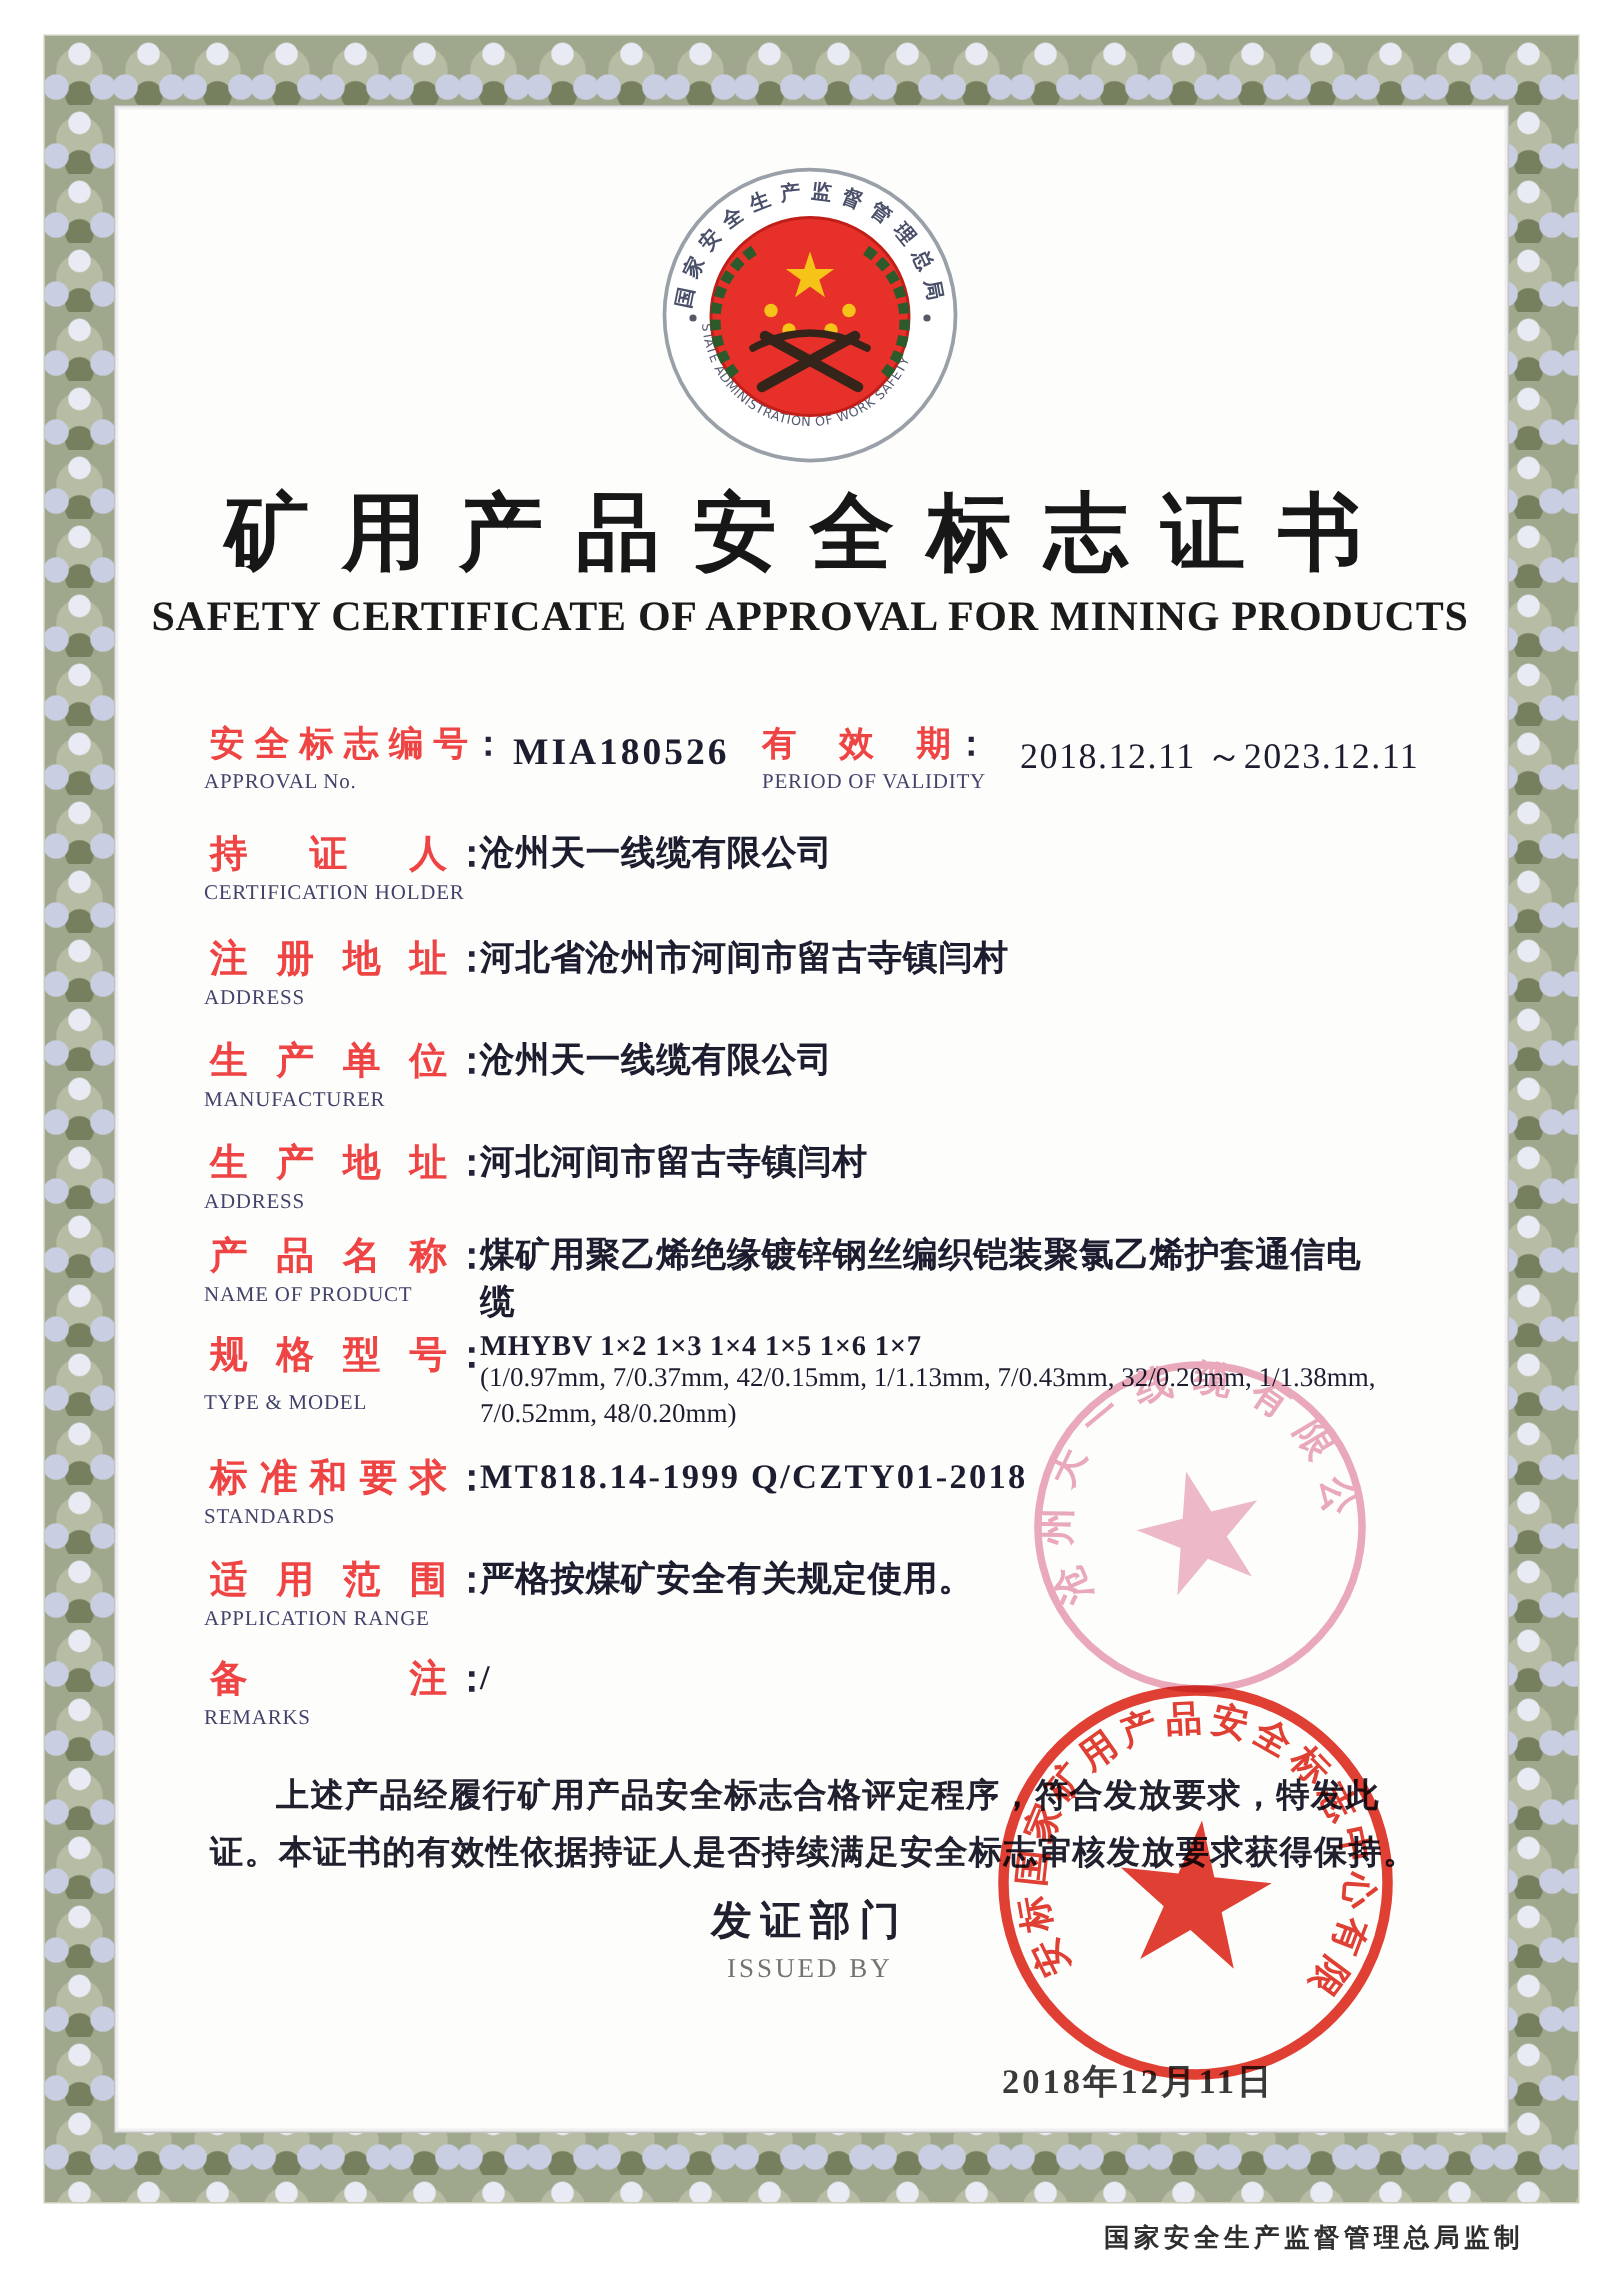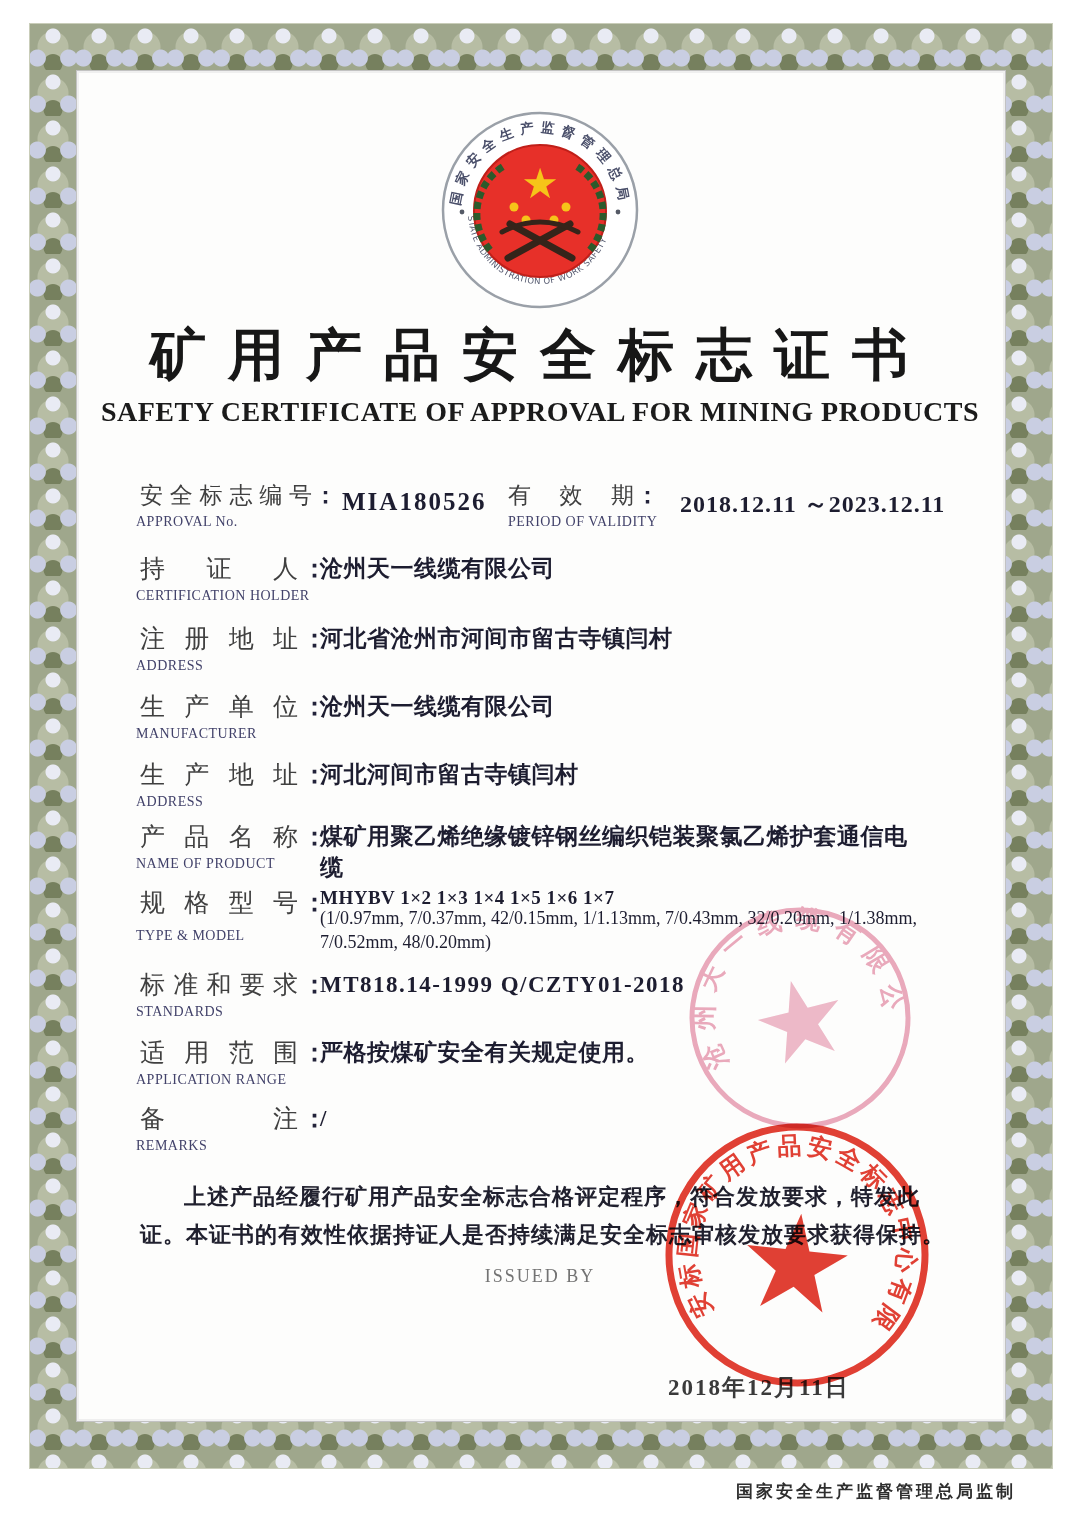--- a/index.html
+++ b/index.html
@@ -18,21 +18,21 @@
     box-shadow:0 0 0 1px #c9cdb9;}
   .page{position:absolute;left:46px;top:46px;right:46px;bottom:46px;background:#fdfdfc;
     border:1px solid #c2c2c2;box-shadow:inset 0 0 0 2px #efefef;}
   
   .abs{position:absolute;}
   .title{left:0;right:0;top:318px;text-align:center;font-size:56px;font-weight:700;
     letter-spacing:22px;color:#171717;}
   .subtitle{left:0;right:0;top:396px;text-align:center;font-size:28px;font-weight:700;
     color:#1b1b1b;letter-spacing:0.5px;}
   .cjk-label{display:inline-block;text-align:justify;text-align-last:justify;
-    font-weight:400;color:#404040;}
+    font-weight:700;color:#ef4444;}
   .flabel{position:absolute;left:140px;top:0;width:158px;font-size:25px;}
   .fcolon{position:absolute;left:302px;top:0;font-size:25px;font-weight:700;color:#23233a;}
   .fsub{position:absolute;left:136px;top:36px;font-size:14px;color:#42426a;letter-spacing:0.5px;}
   .fval{position:absolute;left:320px;top:1px;font-size:23px;font-weight:700;color:#1d1d30;
     letter-spacing:0.5px;line-height:31px;}
   .row{position:absolute;left:0;top:0;width:100%;height:70px;}
   .model-line{font-size:19px;font-weight:700;letter-spacing:0.5px;color:#1d1d30;}
   .spec-line{font-size:18px;font-weight:400;letter-spacing:0;color:#1d1d30;line-height:24px;
     width:648px;}
   .declaration{position:absolute;left:140px;top:1178px;width:812px;font-size:22px;
@@ -89,21 +89,21 @@
   <div class="abs title">矿用产品安全标志证书</div>
 
   <div class="row" style="top:480px">
     <span class="cjk-label" style="position:absolute;left:140px;width:172px;font-size:23px">安全标志编号</span>
     <span style="position:absolute;left:314px;font-size:23px;font-weight:700;color:#23233a">：</span>
     <span class="fsub" style="top:34px">APPROVAL No.</span>
     <span style="position:absolute;left:342px;top:8px;font-size:25px;font-weight:700;color:#1d1d30;letter-spacing:2px">MIA180526</span>
     <span class="cjk-label" style="position:absolute;left:508px;width:126px;font-size:23px">有效期</span>
     <span style="position:absolute;left:636px;font-size:23px;font-weight:700;color:#23233a">：</span>
     <span class="fsub" style="left:508px;top:34px">PERIOD OF VALIDITY</span>
-    <span style="position:absolute;left:680px;top:8px;font-size:24px;font-weight:700;color:#1d1d30;letter-spacing:1px">2018.12.11 ～2023.12.11</span>
+    <span style="position:absolute;left:680px;top:8px;font-size:24px;font-weight:400;color:#1d1d30;letter-spacing:1px">2018.12.11 ～2023.12.11</span>
   </div>
 
   <div class="row" style="top:552px">
     <span class="cjk-label flabel">持证人</span>
     <span class="fcolon">：</span>
     <span class="fsub">CERTIFICATION HOLDER</span>
     <span class="fval">沧州天一线缆有限公司</span>
   </div>
 
   <div class="row" style="top:622px">
@@ -159,20 +159,21 @@
   <div class="row" style="top:1102px">
     <span class="cjk-label flabel">备注</span>
     <span class="fcolon">：</span>
     <span class="fsub">REMARKS</span>
     <span class="fval">/</span>
   </div>
 
   <div class="declaration">上述产品经履行矿用产品安全标志合格评定程序，符合发放要求，特发此证。本证书的有效性依据持证人是否持续满足安全标志审核发放要求获得保持。</div>
 
   <div class="issued">
+    <div class="issued-cn">发证部门</div>
     <div class="issued-en">ISSUED BY</div>
   </div>
 
   <div class="issue-date">2018年12月11日</div>
 
   <svg class="abs stamp" style="left:678px;top:896px;transform:rotate(-14deg);opacity:0.72" width="244" height="244" viewBox="0 0 244 244">
     <defs>
         <path id="coArc" d="M 43 151 A 86 86 0 1 1 201 151"></path>
       </defs>
     <circle cx="122" cy="122" r="108" fill="none" stroke-width="5" stroke="#e389a4"></circle>

